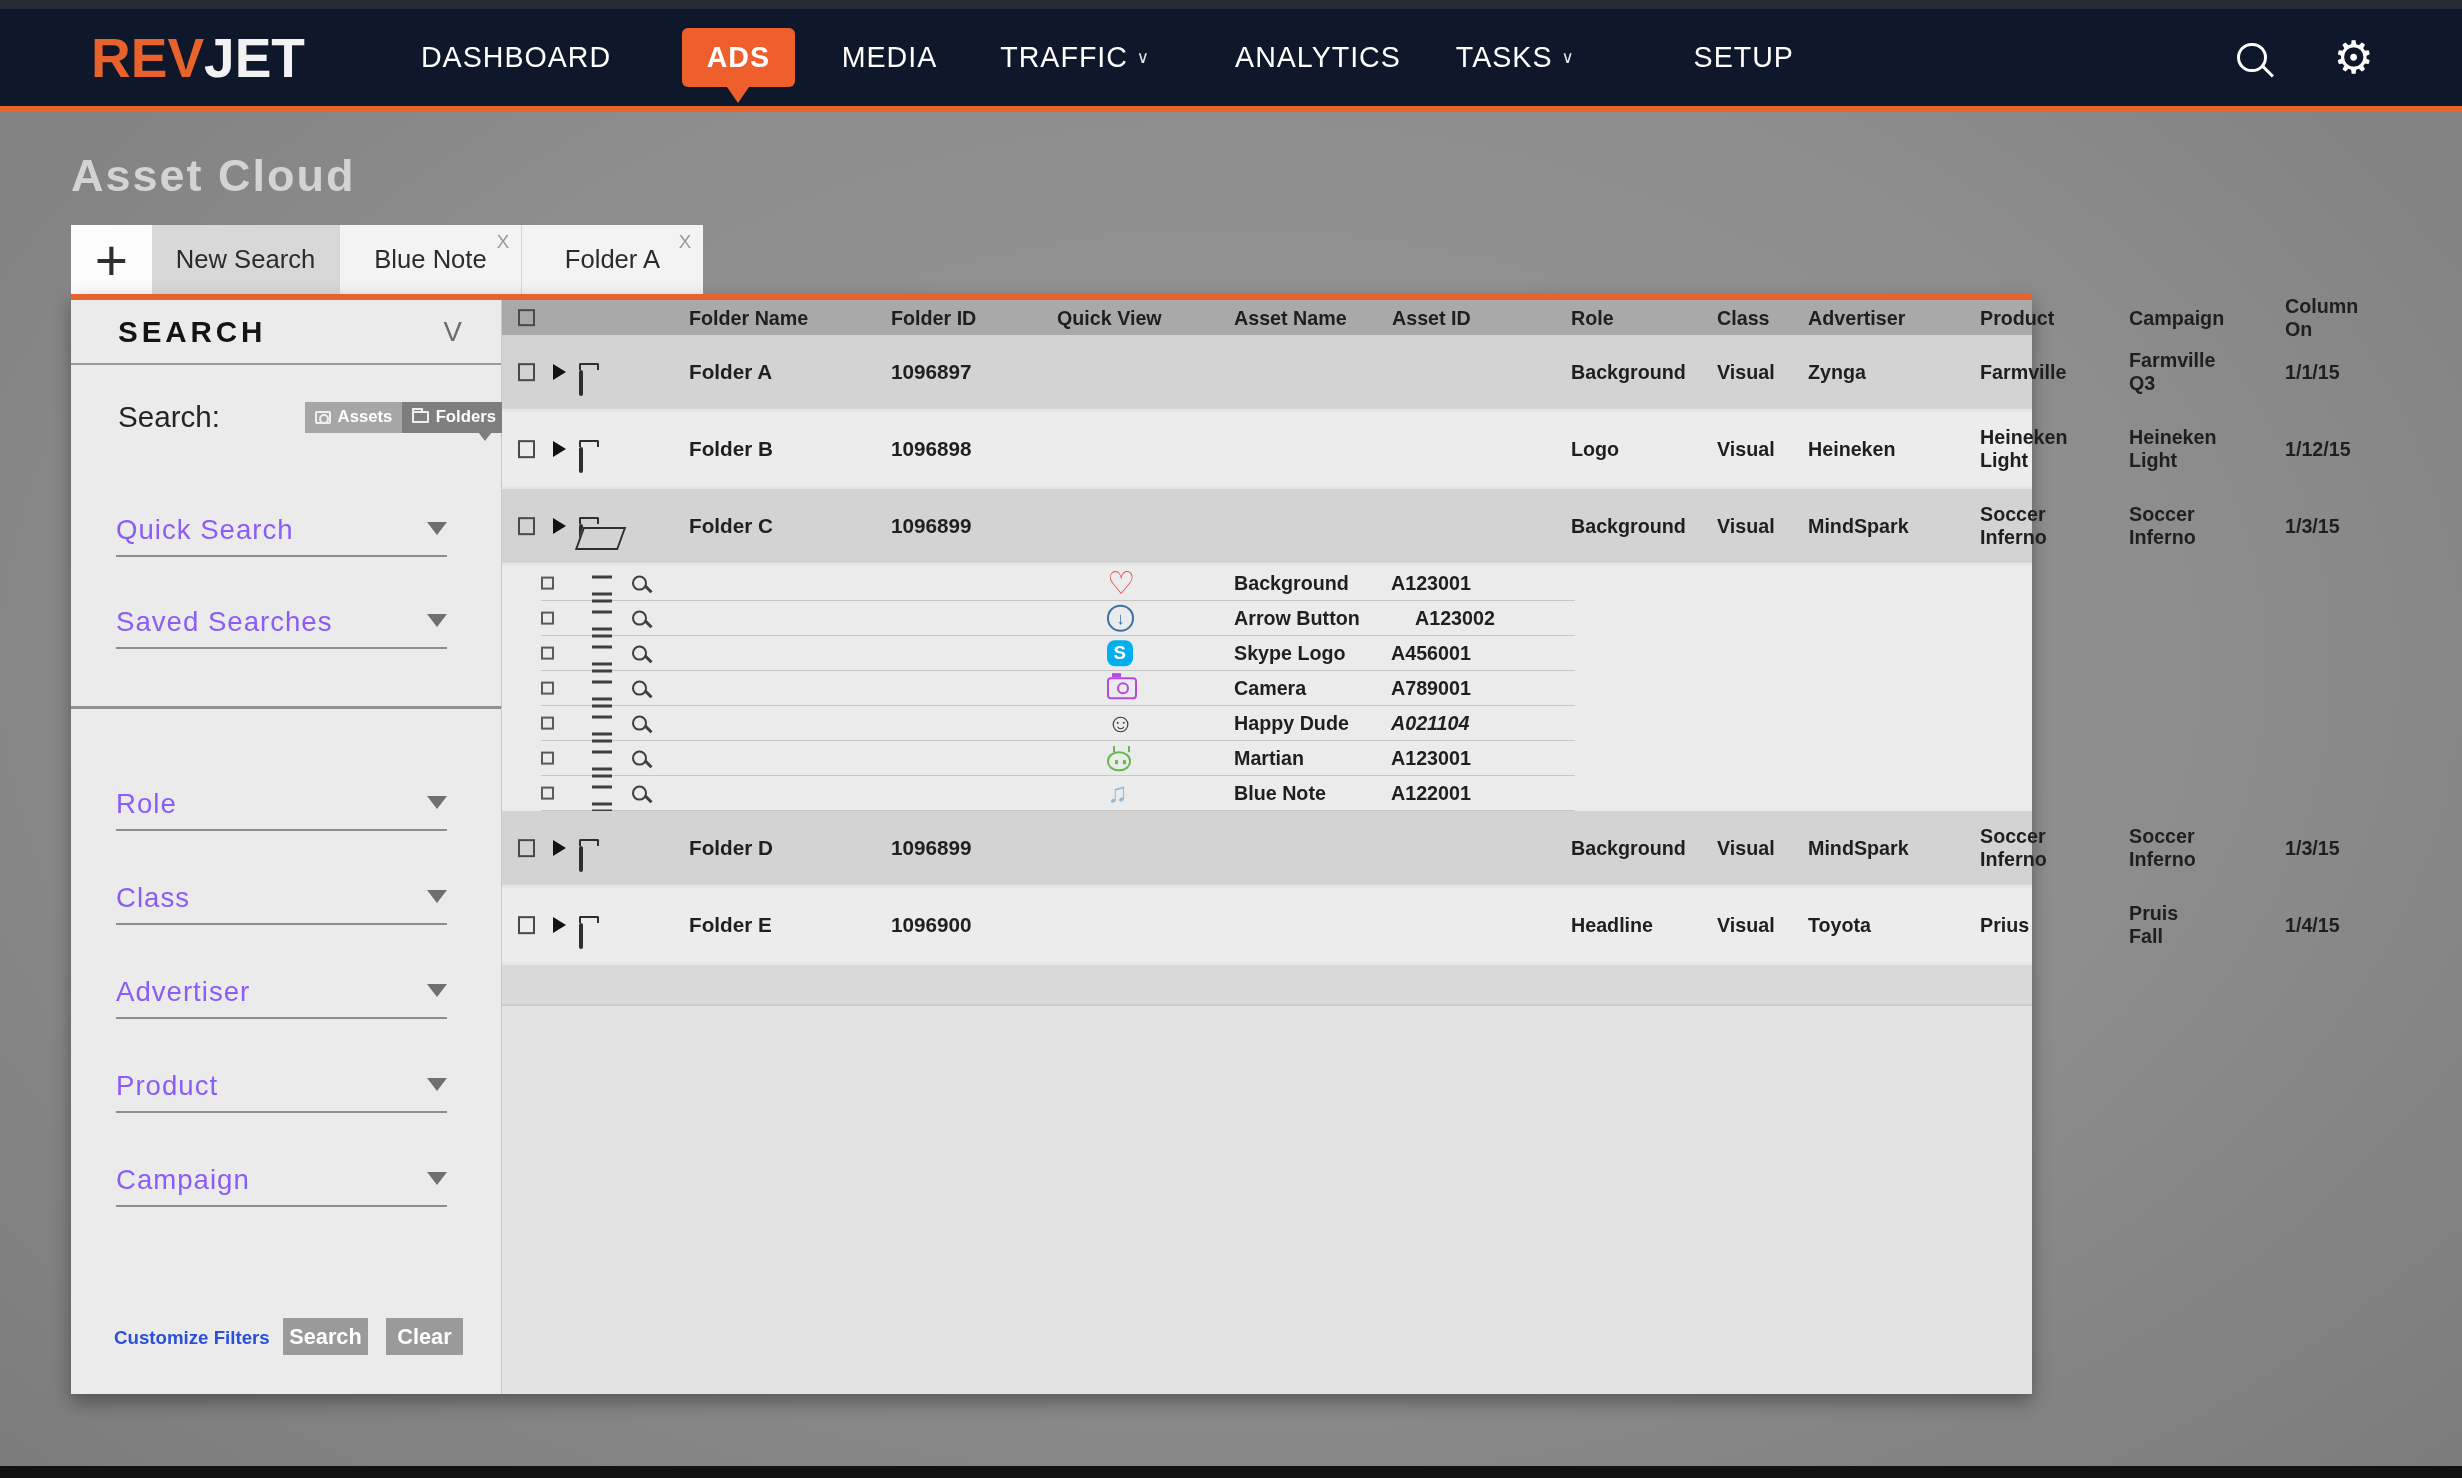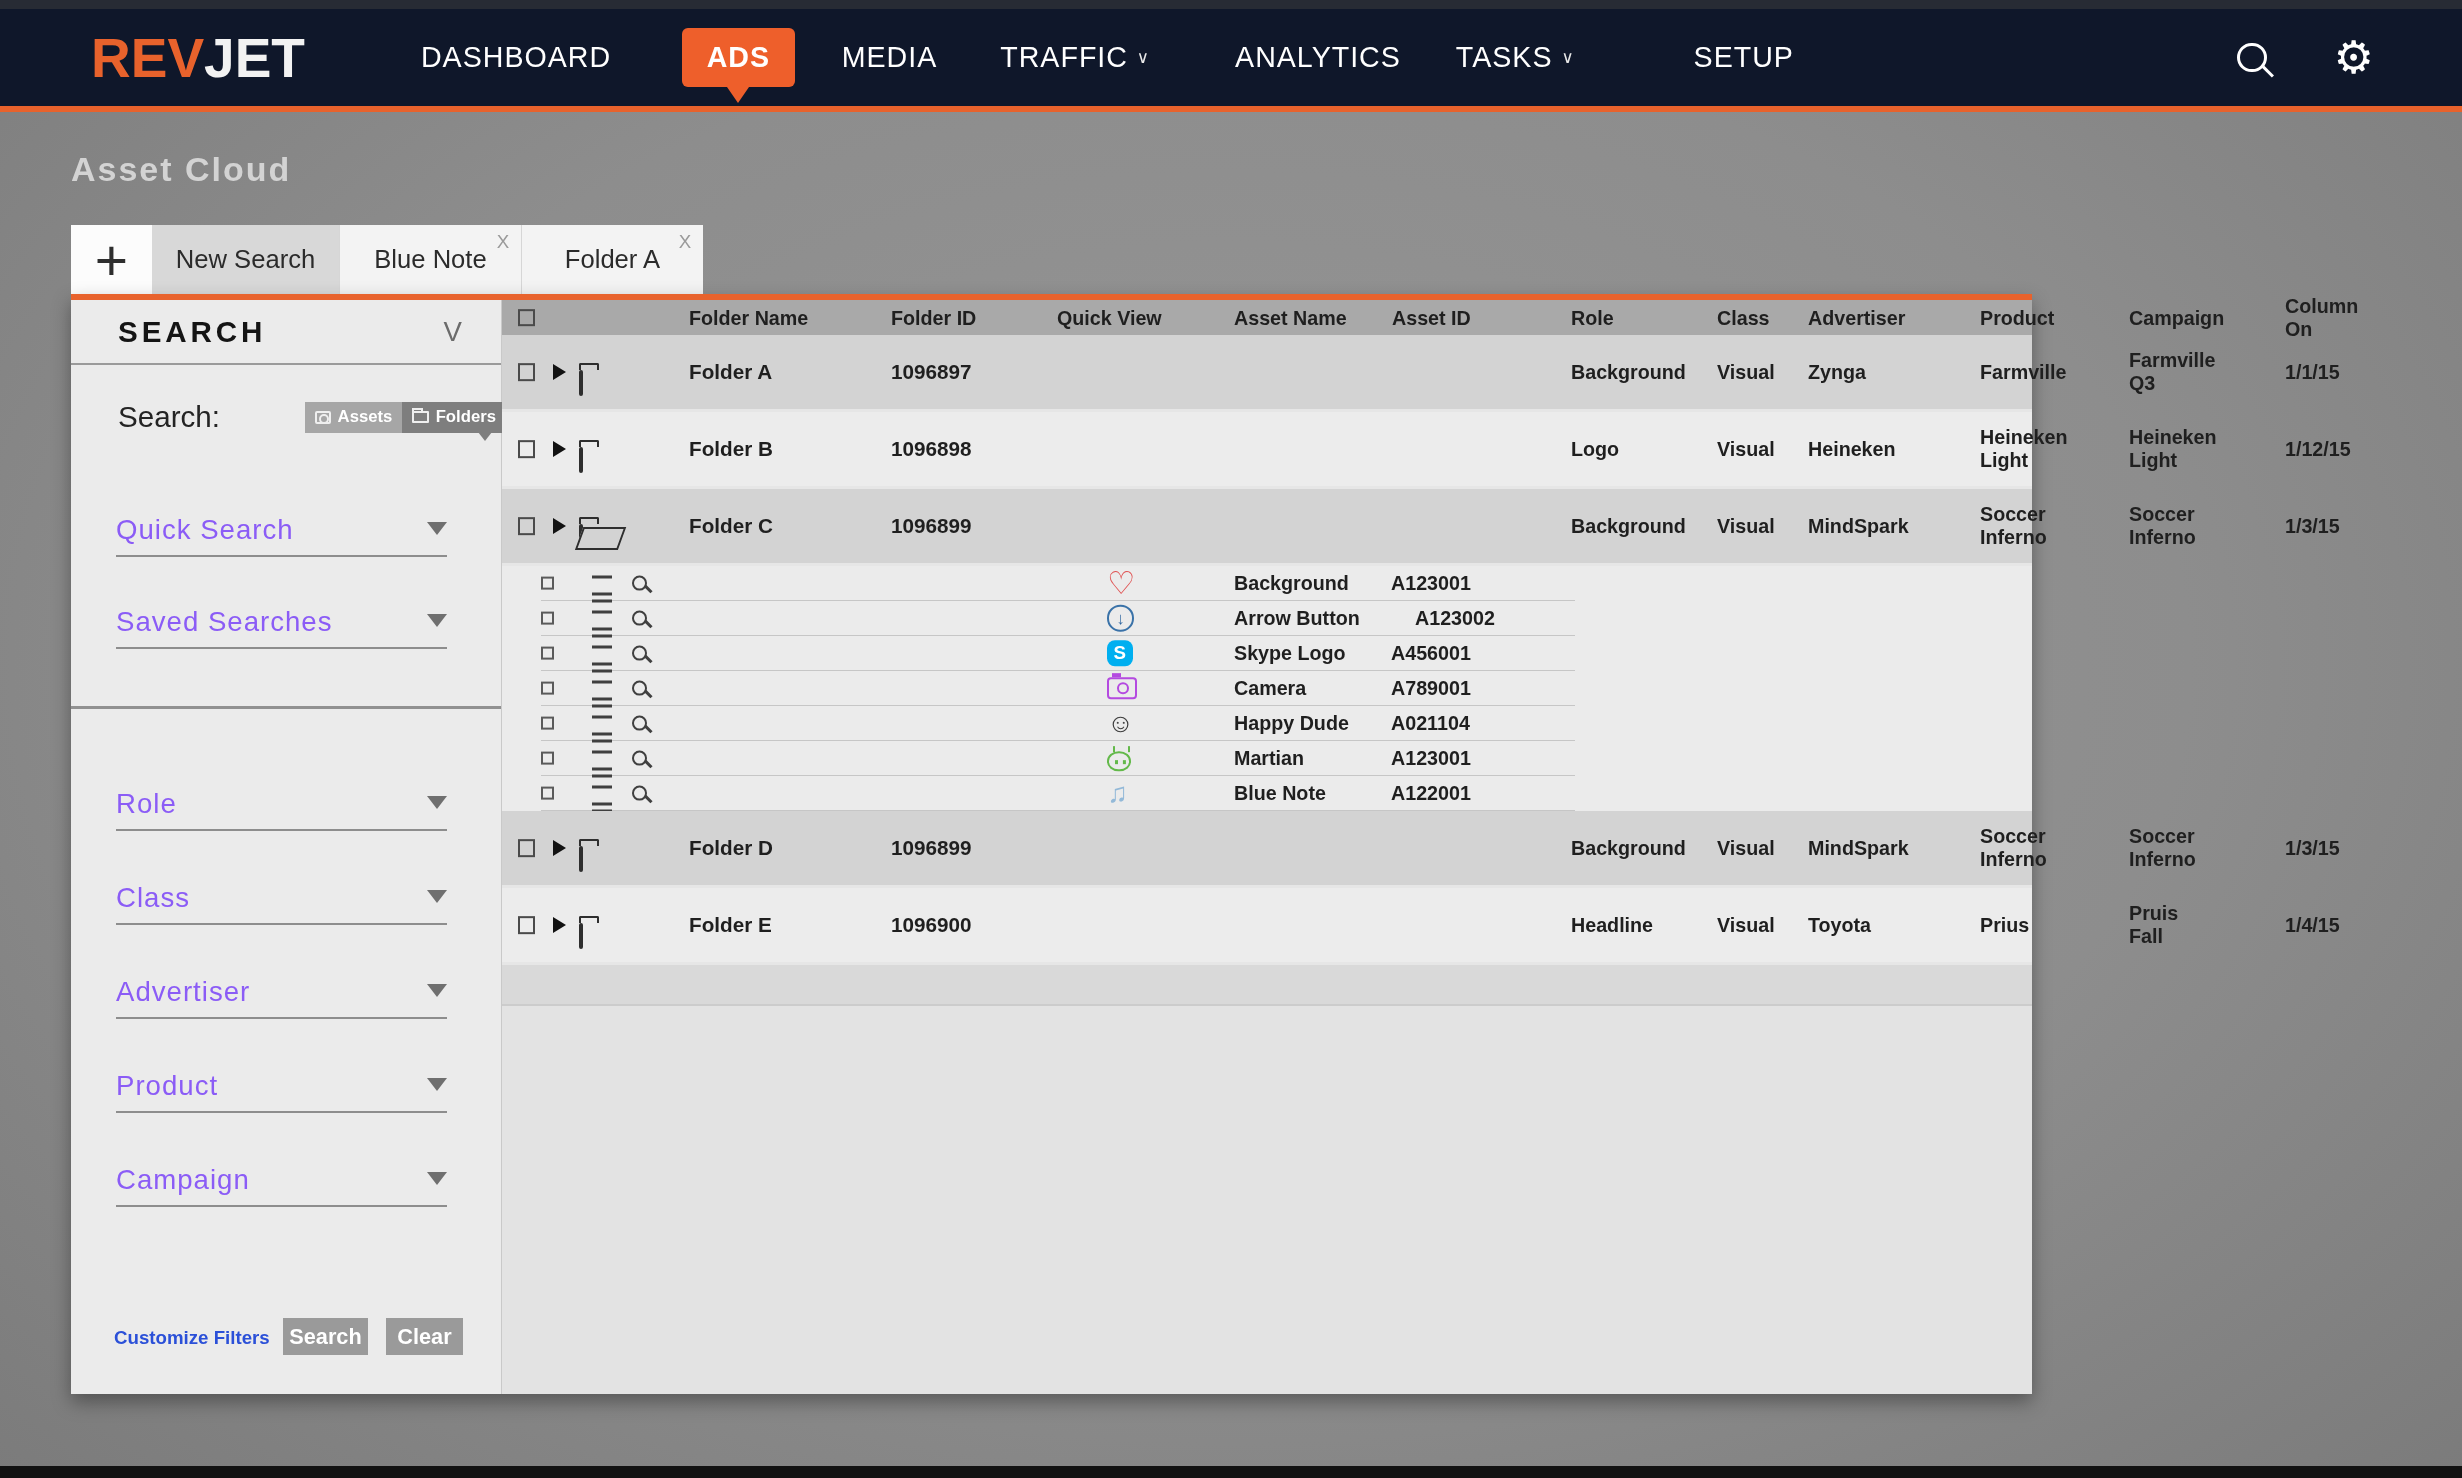--- a/index.html
+++ b/index.html
@@ -29,21 +29,21 @@
     content:""; position:absolute; left:50%; bottom:-15.8px; margin-left:-11.8px;
     border-left:11.8px solid transparent; border-right:11.8px solid transparent; border-top:16.7px solid #ee5f2b;
   }
   .nav-icons { margin-left:auto; margin-right:89px; display:flex; align-items:center; gap:67px; }
   .nav-search { width:29.6px; height:29.6px; border:3px solid #fff; border-radius:50%; position:relative; cursor:pointer; }
   .nav-search::after { content:""; position:absolute; width:13.8px; height:3px; background:#fff;
     right:-10.8px; bottom:-3.9px; transform:rotate(45deg); }
   .nav-gear { font-size:45px; color:#fff; line-height:1; cursor:pointer; font-family:"DejaVu Sans",sans-serif; }
 
   
-  .page-title { position:absolute; left:71px; top:150px; font-size:34px; font-weight:bold;
+  .page-title { position:absolute; left:71px; top:150px; font-size:45px; font-weight:bold;
     letter-spacing:2px; color:#d3d3d3; }
   #tabs { position:absolute; left:71px; top:225px; height:69px; display:flex; }
   .tab { height:69px; position:relative; display:flex; align-items:center; justify-content:center;
     font-size:25.6px; color:#2b2b2b; cursor:pointer; }
   .tab.plus { width:81px; background:#fcfcfc; font-size:57px; font-weight:100; color:#2e2e2e; }
   .tab.active { width:187px; background:#d8d8d8; }
   .tab.normal { width:182px; background:#f3f3f3; border-left:1px solid #d6d6d6; }
   .tab-x { position:absolute; top:5.9px; right:11.8px; font-size:18.7px; color:#9a9a9a; cursor:pointer; }
 
   
@@ -274,21 +274,21 @@
             <span class="qv qv-camera sc" style="left: 566px;"></span>
             <span class="name sc" style="left: 693px;">Camera</span>
             <span class="id sc" style="left: 850px;">A789001</span>
           </div>
           <div class="srow">
             <span class="cb small sc" style="left: 0px;"></span>
             <span class="list-ic sc" style="left: 51px;"></span>
             <span class="mag-ic sc" style="left: 91px;"></span>
             <span class="qv qv-smiley sc" style="left: 566px;"></span>
             <span class="name sc" style="left: 693px;">Happy Dude</span>
-            <span class="id sc" style="left: 850px;">A021104</span>
+            <span class="id sc" style="left: 850px; font-style: italic;">A021104</span>
           </div>
           <div class="srow">
             <span class="cb small sc" style="left: 0px;"></span>
             <span class="list-ic sc" style="left: 51px;"></span>
             <span class="mag-ic sc" style="left: 91px;"></span>
             <span class="qv qv-martian sc" style="left: 566px;"></span>
             <span class="name sc" style="left: 693px;">Martian</span>
             <span class="id sc" style="left: 850px;">A123001</span>
           </div>
           <div class="srow">

